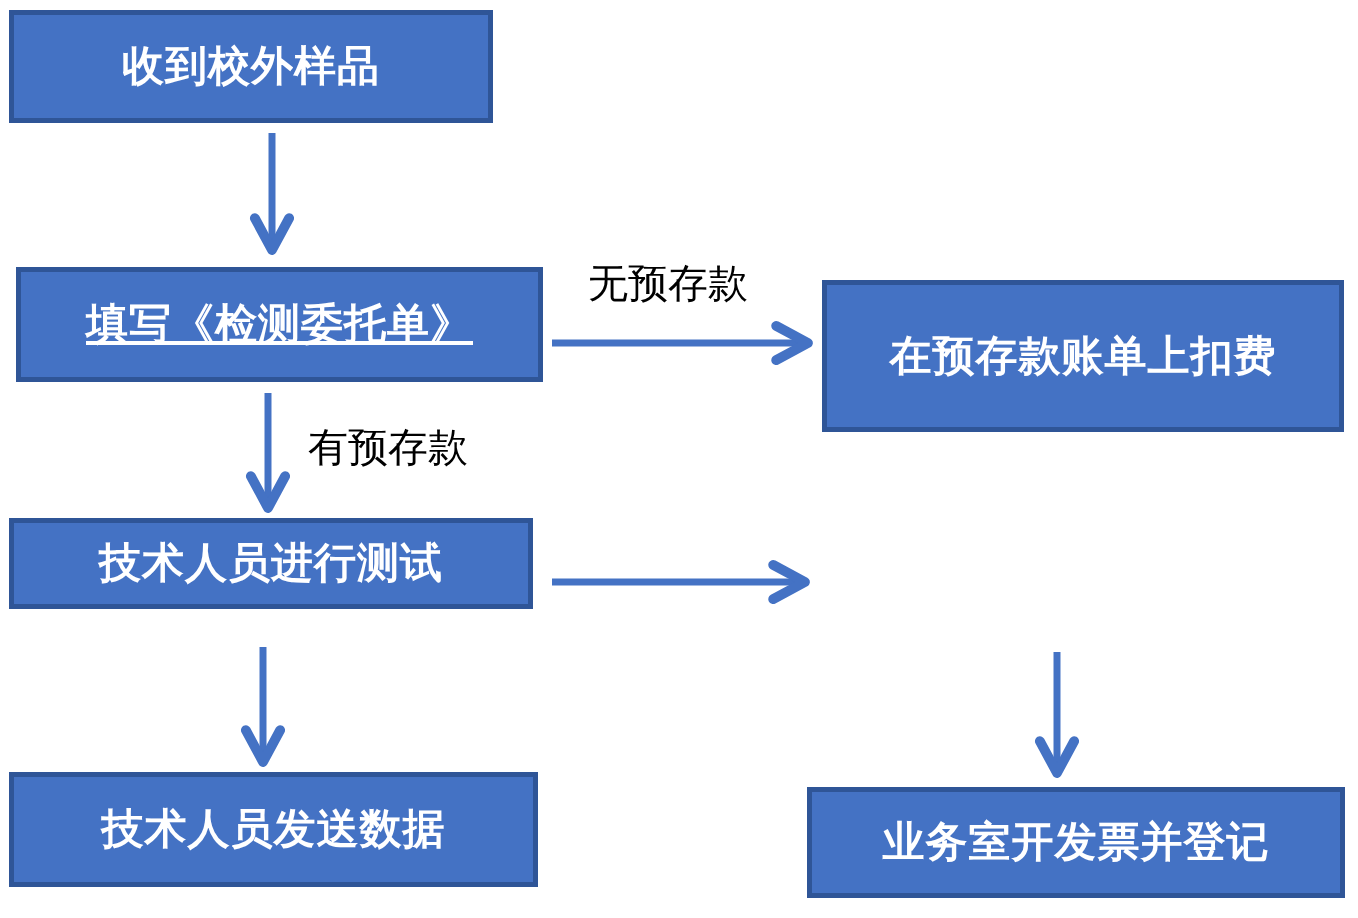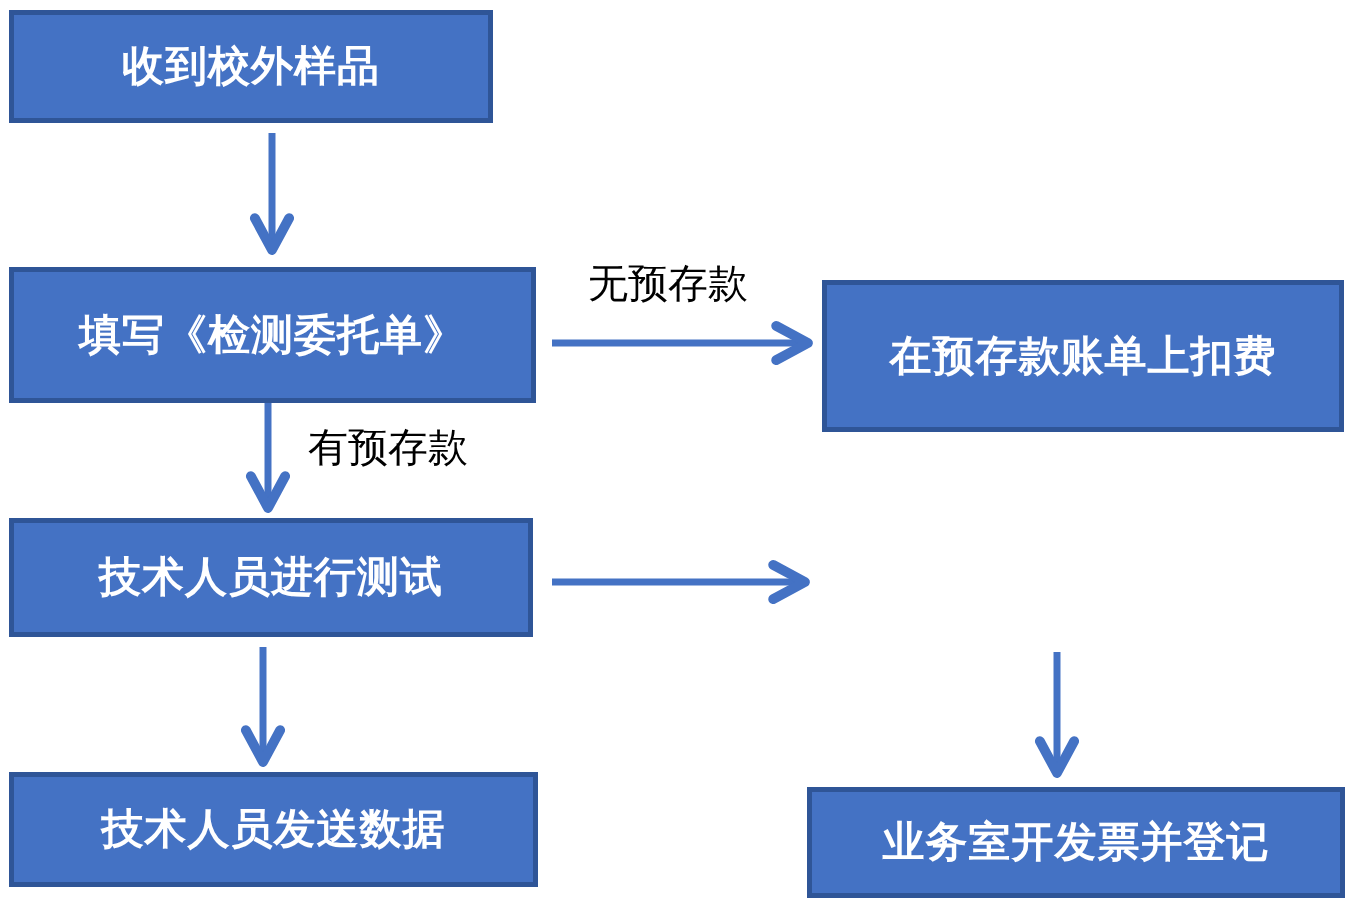--- a/index.html
+++ b/index.html
@@ -81,25 +81,25 @@
     <path class="arrow-line" marker-end="url(#chev)" d="M268,393 L268,508"></path>
     <path class="arrow-line" marker-end="url(#chev)" d="M552,582 L805,582"></path>
     <path class="arrow-line" marker-end="url(#chev)" d="M263,647 L263,762"></path>
     <path class="arrow-line" marker-end="url(#chev)" d="M1057,652 L1057,773"></path>
   </svg>
 
   <div class="flow-node" style="left:9px; top:10px; width:484px; height:113px;">
     <span>收到校外样品</span>
   </div>
 
-  <div class="flow-node" style="left:9px; top:267px; width:527px; height:136px;">
+  <div class="flow-node" style="left:16px; top:267px; width:527px; height:115px;text-decoration:underline;">
     <span>填写《检测委托单》</span>
   </div>
 
-  <div class="flow-node" style="left:9px; top:518px; width:524px; height:119px;">
+  <div class="flow-node" style="left:9px; top:518px; width:524px; height:91px;">
     <span>技术人员进行测试</span>
   </div>
 
   <div class="flow-node" style="left:9px; top:772px; width:529px; height:115px;">
     <span>技术人员发送数据</span>
   </div>
 
   <div class="flow-node" style="left:822px; top:280px; width:522px; height:152px;">
     <span>在预存款账单上扣费</span>
   </div>

